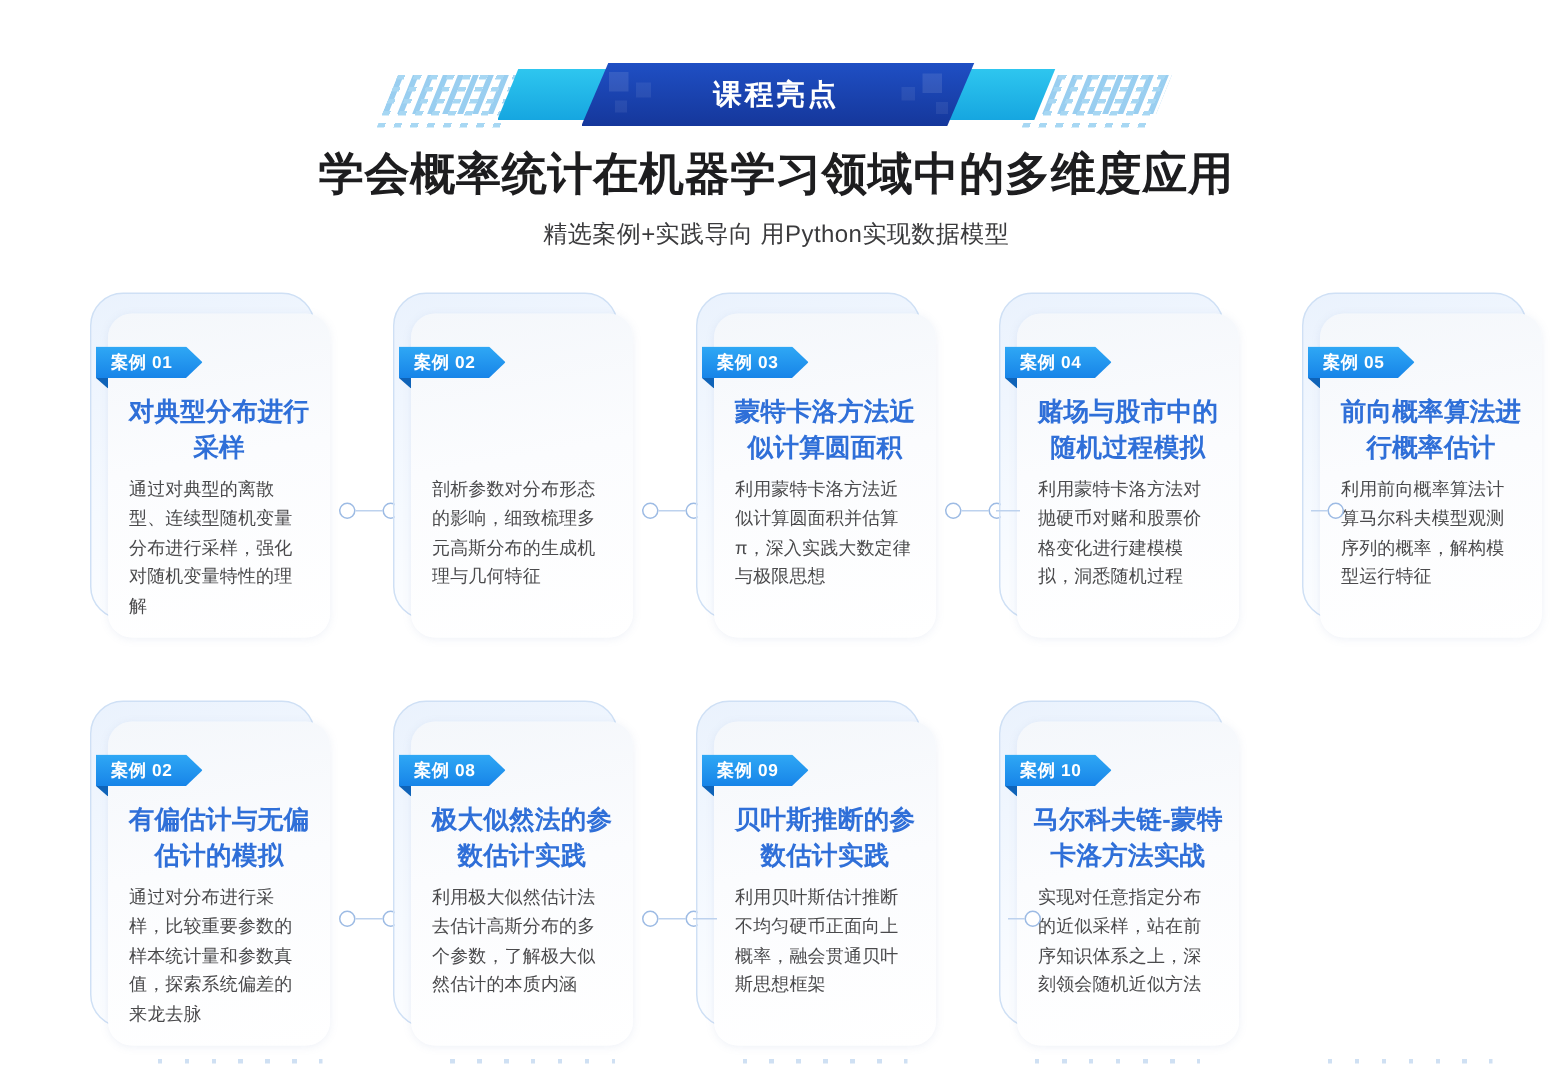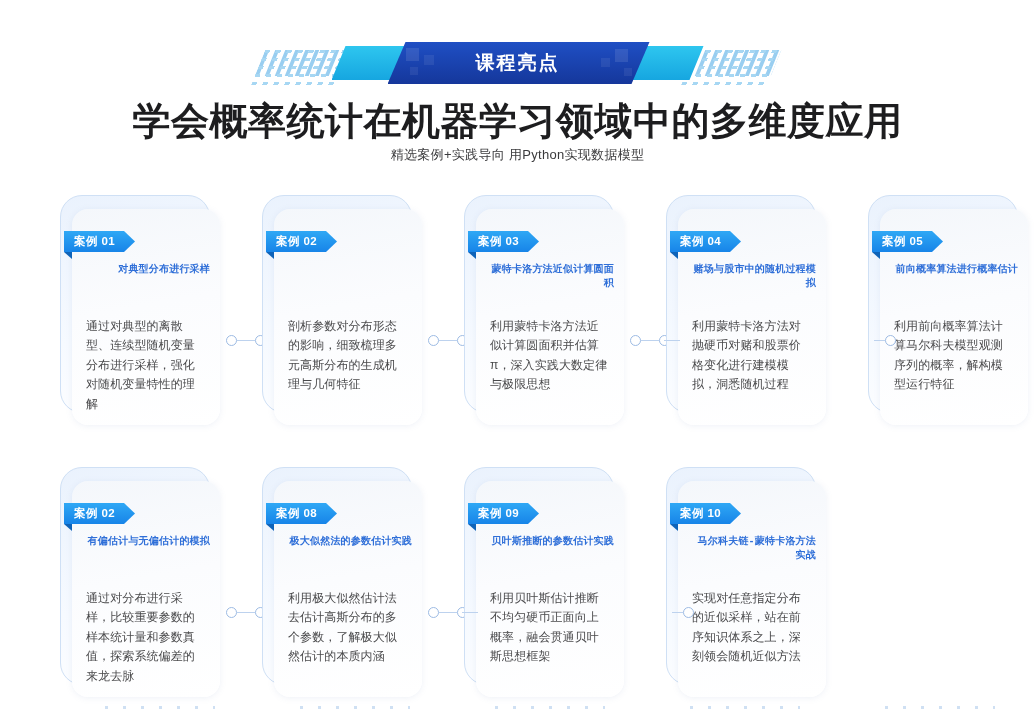--- a/index.html
+++ b/index.html
@@ -55,25 +55,25 @@
     transform:skewX(-22deg);
   }
   .bn-dots.left{left:-72px;}
   .bn-dots.right{right:-72px;}
   .bn-dots i{display:block;height:3px;margin-bottom:5px;
     background:repeating-linear-gradient(90deg,#9ed3f2 0 5px,transparent 5px 11px);}
 
   
   .main-title{
     position:absolute;left:0;top:96px;width:1035px;text-align:center;
-    font-size:38px;font-weight:bold;color:#1d1d1f;letter-spacing:.5px;
+    font-size:30px;font-weight:bold;color:#1d1d1f;letter-spacing:.5px;
   }
   .sub-title{
     position:absolute;left:0;top:146px;width:1035px;text-align:center;
-    font-size:13px;color:#3a3a3c;letter-spacing:.3px;
+    font-size:16px;color:#3a3a3c;letter-spacing:.3px;
   }
 
   
   .grid{
     position:absolute;left:60px;top:195px;
     width:936px;
     display:grid;
     grid-template-columns:repeat(5,160px);
     grid-template-rows:230px 230px;
     column-gap:34px;row-gap:45px;gap:42px;
@@ -103,24 +103,23 @@
     color:#ffffff;font-size:11.5px;font-weight:bold;letter-spacing:.4px;
     white-space:nowrap;
   }
   .badge-tail{
     position:absolute;left:-8px;top:43px;width:8px;height:7px;
     background:#0f63b8;
     clip-path:polygon(0 0,100% 0,100% 100%);
   }
   .card-title{
     position:absolute;left:10px;top:54px;width:128px;
-    text-align:right;
-    font-size:10px;font-weight:bold;color:#2f6fd8;line-height:1.42;
+    text-align:center;
+    font-size:17px;font-weight:bold;color:#2f6fd8;line-height:1.42;
     letter-spacing:.2px;
-    font-family:Liberation Mono, monospace;
   }
   .card-body{
     position:absolute;left:14px;top:108px;width:120px;
     font-size:12px;color:#4a4a4c;line-height:1.62;
     letter-spacing:.1px;text-align:left;
   }
 
   
   .conn{
     position:absolute;top:127px;height:9px;

